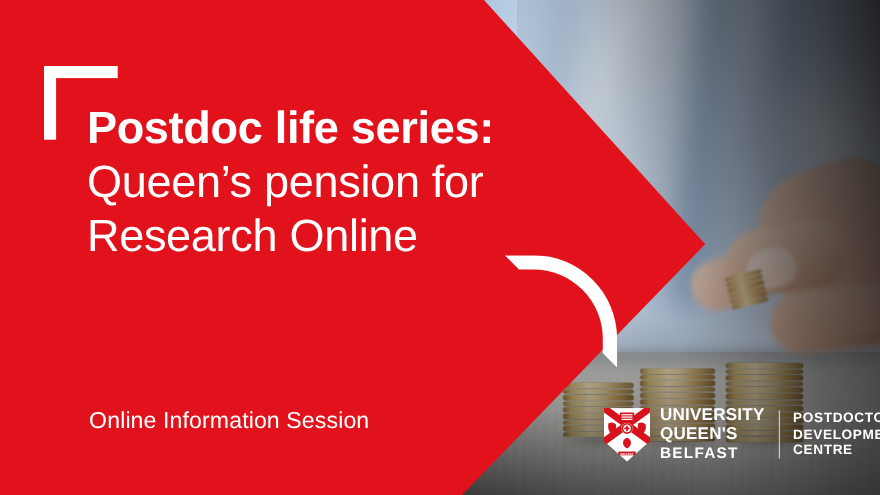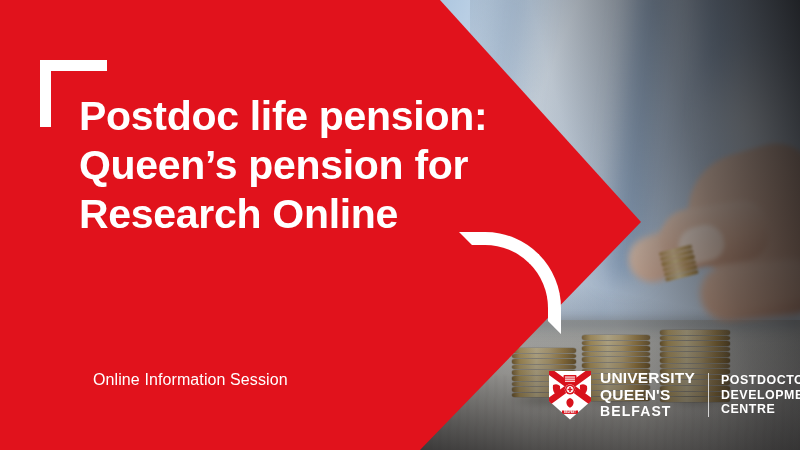--- a/index.html
+++ b/index.html
@@ -183,27 +183,27 @@
     width: 430px;
   }
   .headline .line {
     color: #fff;
     font-size: 41px;
     line-height: 49px;
     letter-spacing: -0.3px;
     white-space: nowrap;
   }
   .headline .line.bold { font-weight: bold; }
-  .headline .line.light { font-weight: bold; }
+  .headline .line.light { font-weight: normal; }
 
   .subtitle {
     position: absolute;
-    left: 93px; top: 371px;
+    left: 81px; top: 371px;
     color: #fff;
-    font-size: 16px;
+    font-size: 21px;
     font-weight: normal;
     letter-spacing: .1px;
     white-space: nowrap;
   }
 
   
   .logo-lockup {
     position: absolute;
     left: 549px; top: 369px;
     display: flex;
@@ -327,21 +327,21 @@
   <div class="red-arrow"></div>
 
   <div class="corner-bracket">
     <div class="bar-h"></div>
     <div class="bar-v"></div>
   </div>
 
   <div class="swoosh"></div>
 
   <div class="headline">
-    <div class="line bold">Postdoc life pension:</div>
+    <div class="line bold">Postdoc life series:</div>
     <div class="line light">Queen’s pension for</div>
     <div class="line light">Research Online</div>
   </div>
 
   <div class="subtitle">Online Information Session</div>
 
   <div class="logo-lockup">
 
     <div class="crest">
       <div class="crest-shape"></div>

